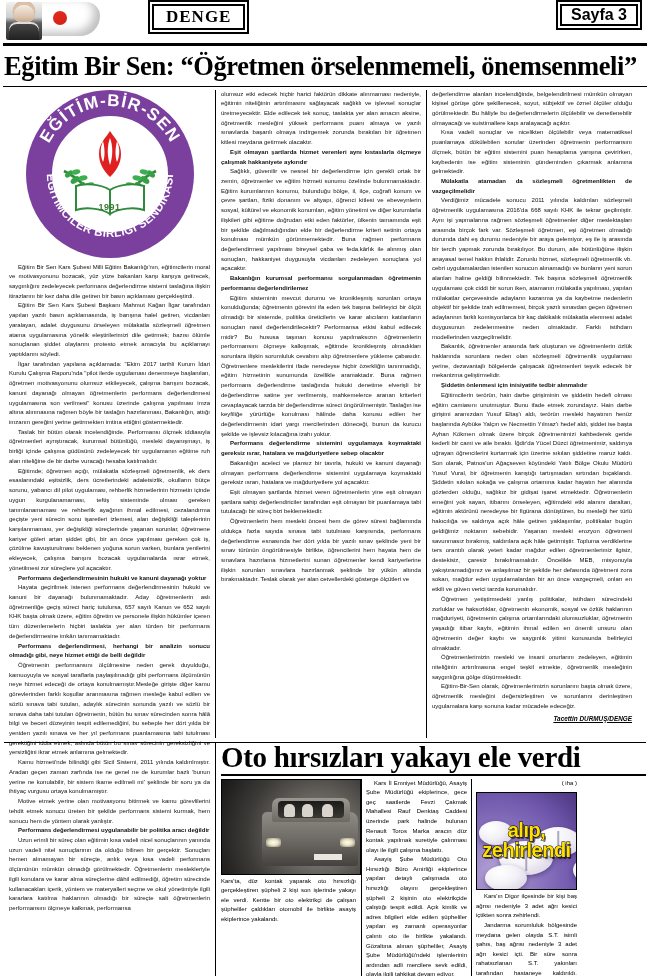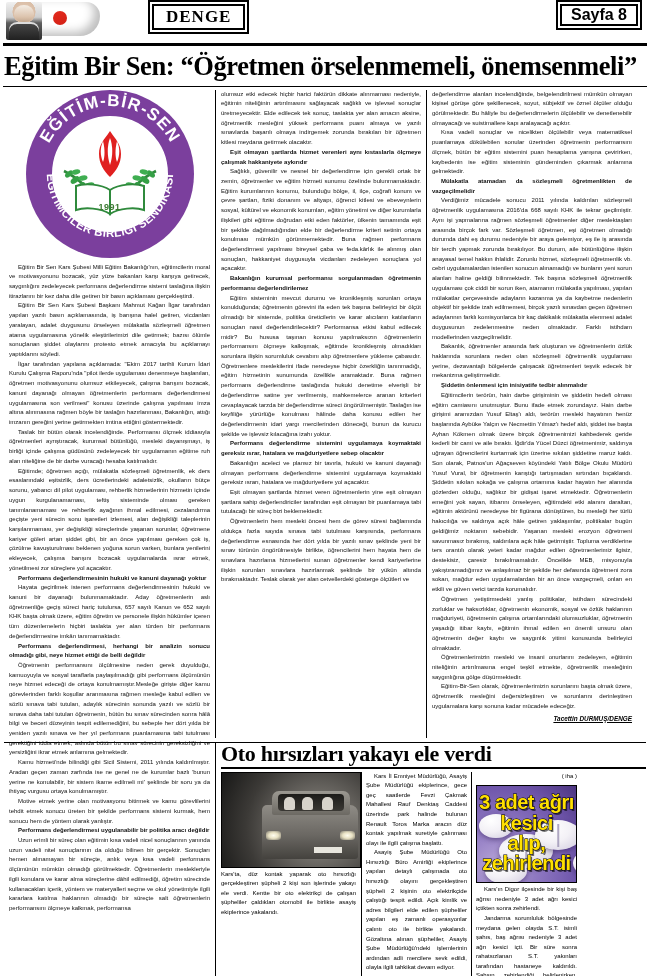--- a/index.html
+++ b/index.html
@@ -262,21 +262,21 @@
   }
   .bottom-right {
     flex:1;
     padding-left:5px;
     border-left:1px solid #000;
     position:relative;
   }
   .news2-headline {
     font-family:"Liberation Serif", serif;
     font-weight:bold;
-    font-size:22px;
+    font-size:29px;
     line-height:1;
     letter-spacing:-0.3px;
     white-space:nowrap;
     padding-bottom:2px;
   }
   .news2-rule { height:2px; background:#000; margin-bottom:3px; }
 
   .news2-grid {
     display:flex;
     gap:0;
@@ -403,21 +403,21 @@
     <div class="flag-star">★</div>
     <div class="ataturk"></div>
   </div>
 
   <div class="denge-box">
     <div class="denge-inner">DENGE</div>
   </div>
 
 
   <div class="sayfa-box">
-    <div class="sayfa-inner">Sayfa 8</div>
+    <div class="sayfa-inner">Sayfa 3</div>
   </div>
 </div>
 <div class="rule-thick"></div>
 
 <div class="main-headline">Eğitim Bir Sen: “Öğretmen örselenmemeli, önemsenmeli”</div>
 <div class="rule-thin"></div>
 
 <div class="article">
 
   <div class="col">
@@ -574,21 +574,21 @@
         </div>
 
         <div class="pill-banner">
           <div class="pill score" style="left:22px;  top:48px; width:54px; height:34px;"></div>
           <div class="pill" style="left:2px;   top:28px; width:34px; height:24px;"></div>
           <div class="pill score" style="left:58px;  top:34px; width:46px; height:30px;"></div>
           <div class="pill" style="left:96px;  top:62px; width:48px; height:30px;"></div>
           <div class="pill" style="left:8px;   top:72px; width:42px; height:26px;"></div>
 
           <div class="pill-title">
-            <span>3 adet ağrı kesici</span><br>
+            <br>
             <span>alıp, zehirlendi</span>
           </div>
         </div>
 
         <div class="banner-cap">
           <p style="text-indent:8px;">Kars'ın Digor ilçesinde bir kişi baş ağrısı nedeniyle 3 adet ağrı kesici içtikten sonra zehirlendi.</p>
           <p style="text-indent:8px;">Jandarma sorumluluk bölgesinde meydana gelen olayda S.T. isimli şahıs, baş ağrısı nedeniyle 3 adet ağrı kesici içti. Bir süre sonra rahatsızlanan S.T. yakınları tarafından hastaneye kaldırıldı. Şahsın zehirlendiği belirlenirken, hayati tehlikesinin ise bulunmadığı bildirildi.</p>
 
         </div>
 

